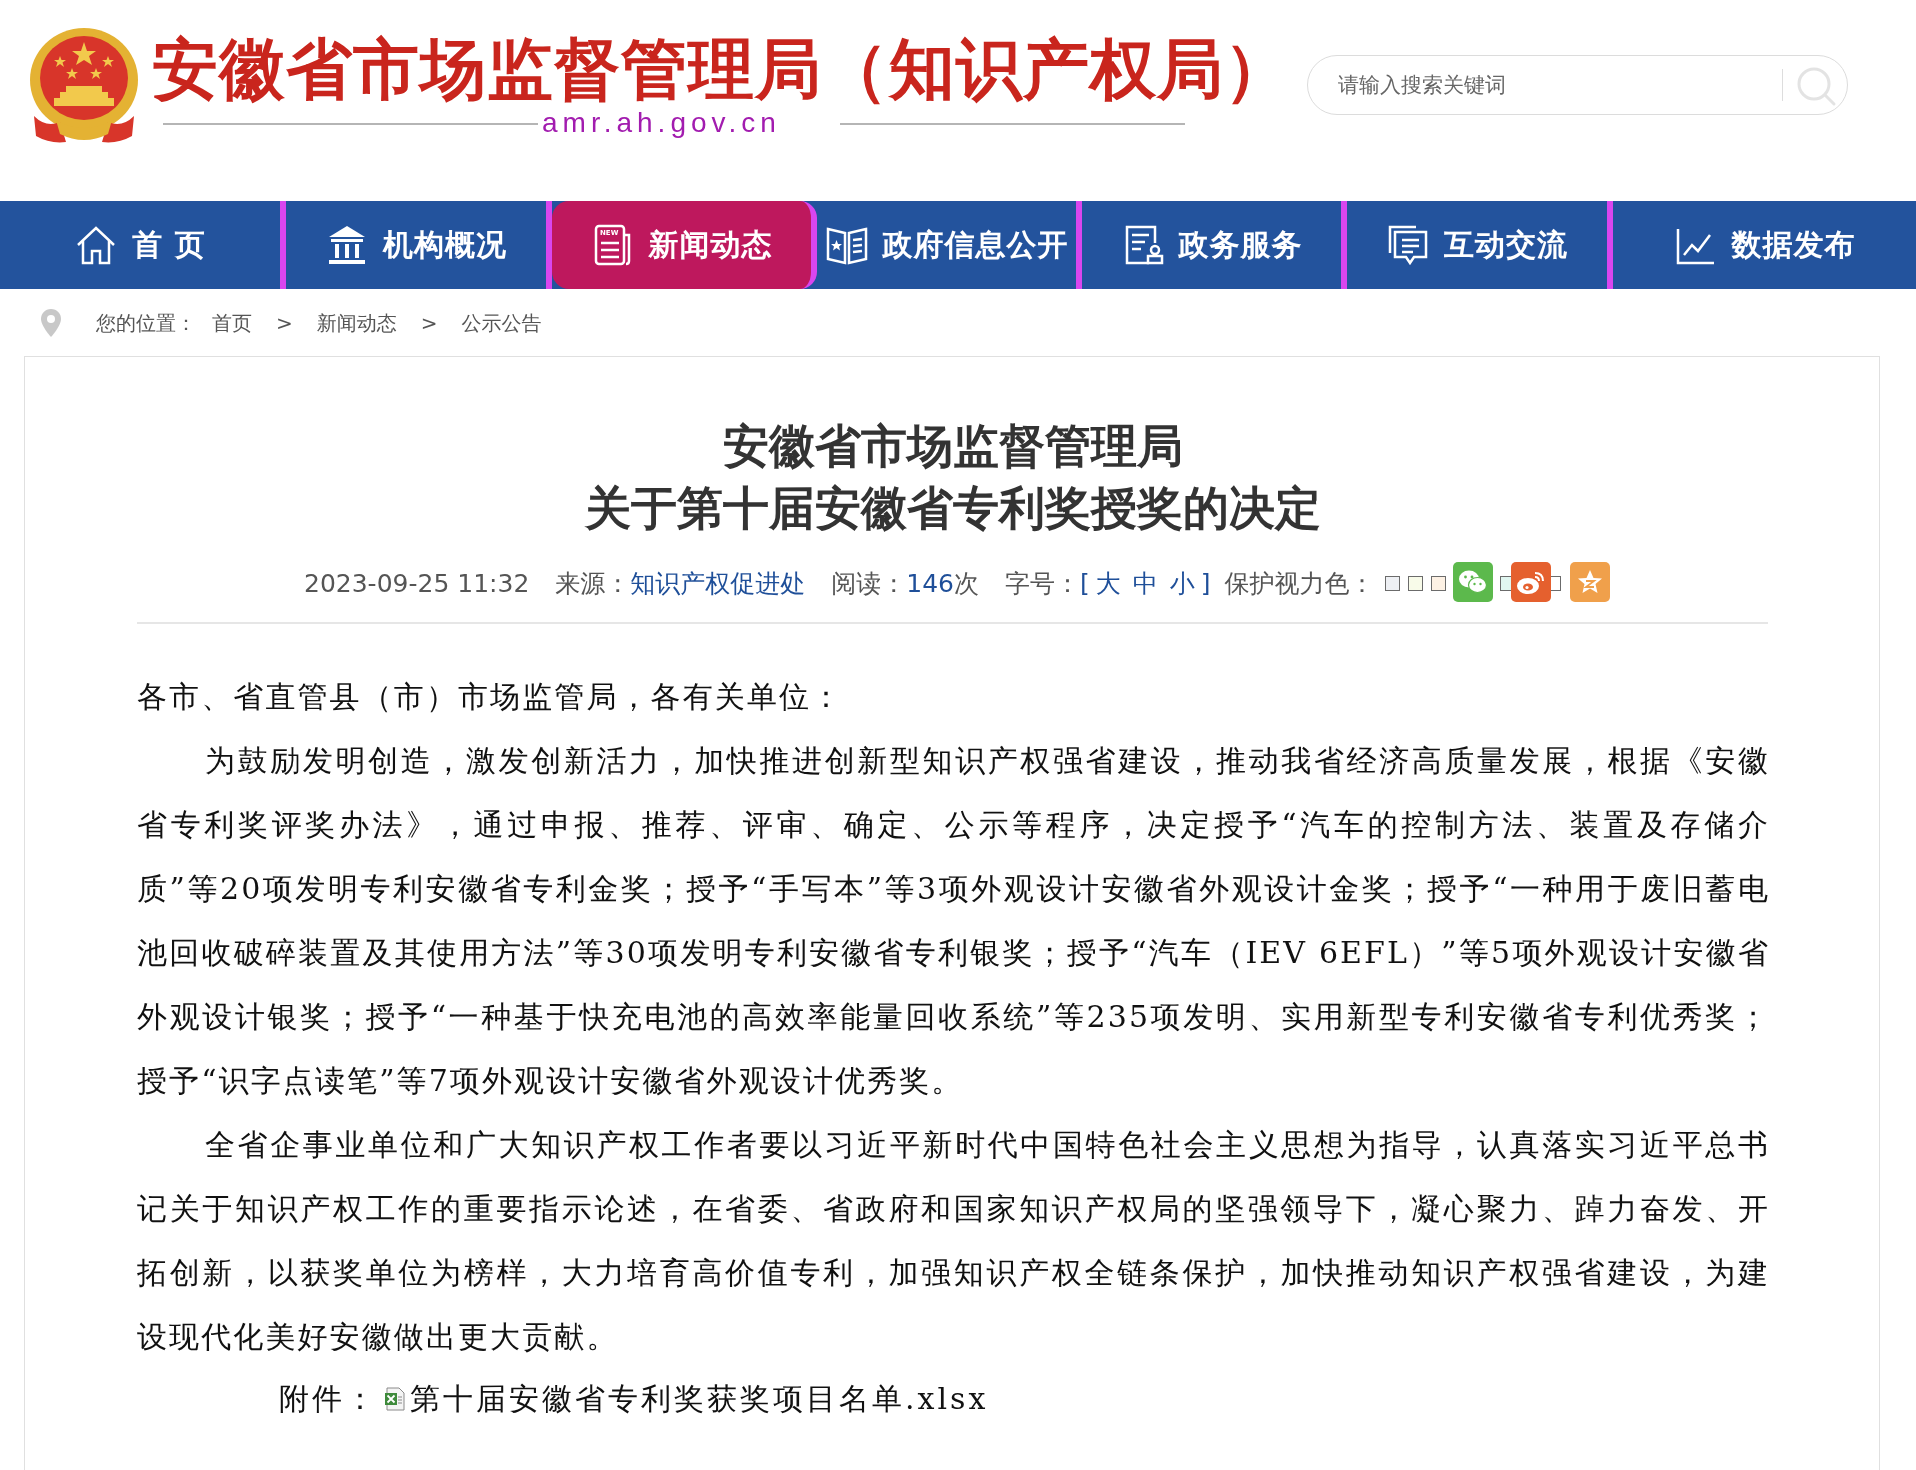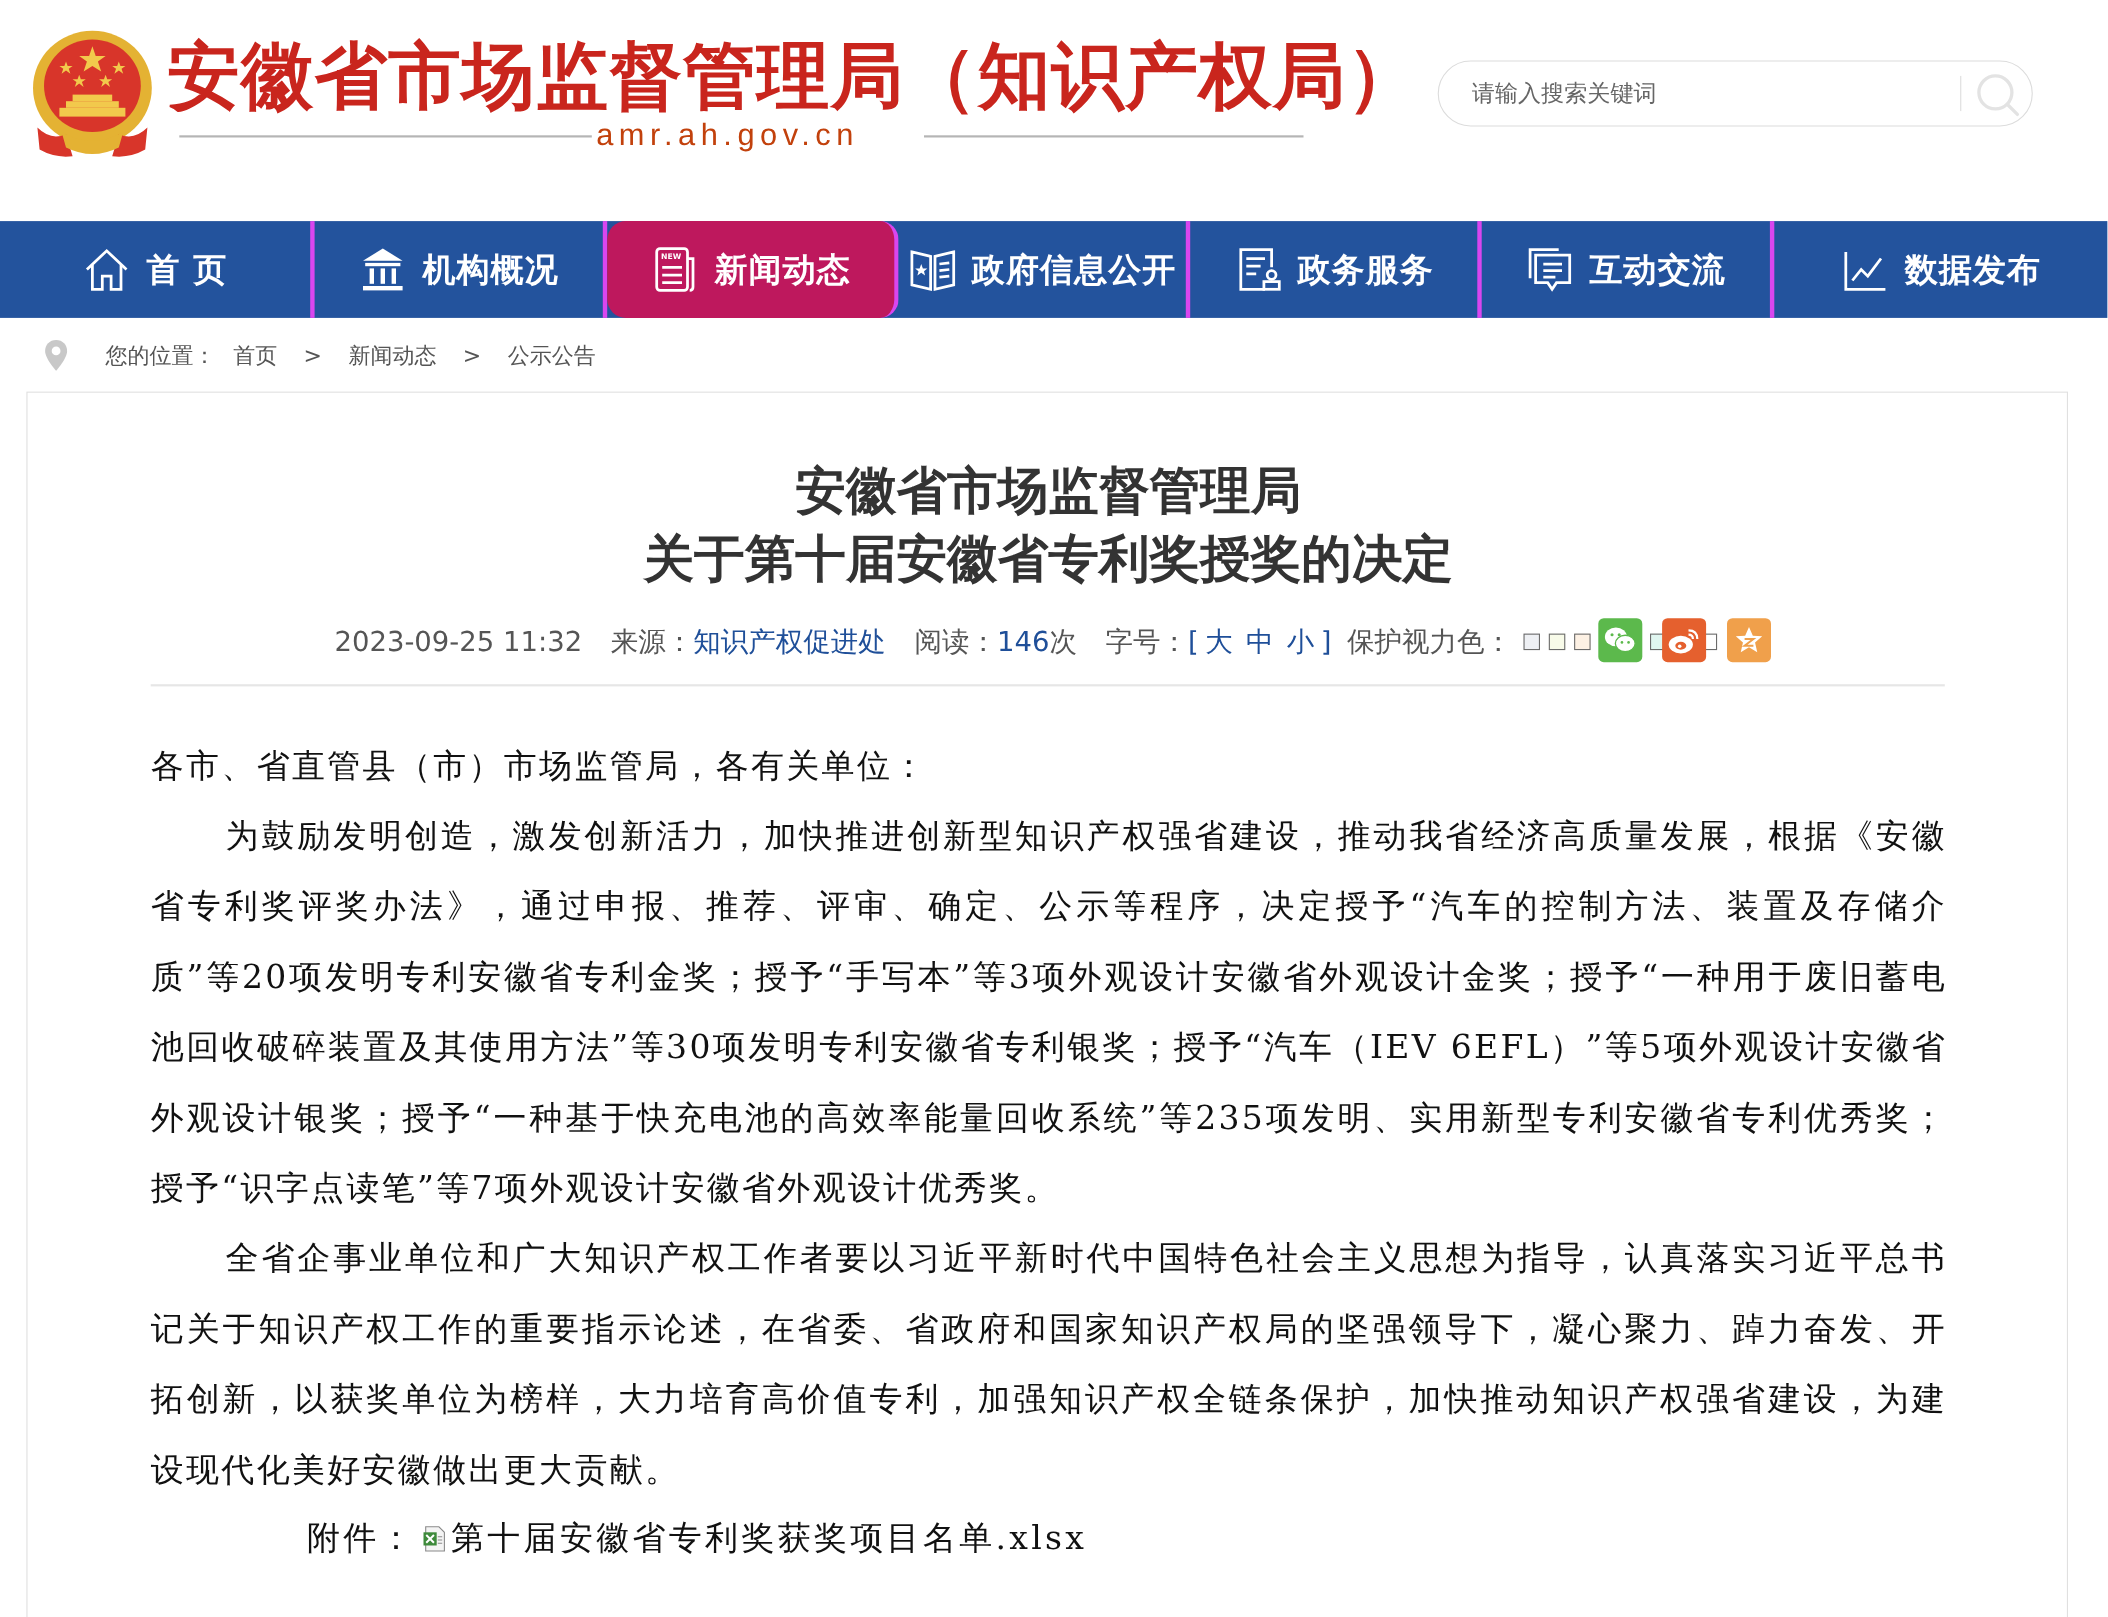--- a/index.html
+++ b/index.html
@@ -5,31 +5,31 @@
   * { box-sizing: border-box; margin: 0; padding: 0; }
   html, body { width: 1916px; height: 1470px; background: #ffffff; overflow: hidden; }
   body { position: relative; font-family: "DejaVu Sans", "Liberation Sans", sans-serif; color: #333; }
 
   
   .header { position: absolute; left: 0; top: 0; width: 1916px; height: 200px; background: #fff; padding-left: 48px; }
   .emblem { position: absolute; left: 26px; top: 24px; width: 116px; height: 124px; }
   .site-title { position: absolute; left: 152px; top: 30px; font-size: 66px; font-weight: bold; color: #c9251d; letter-spacing: 1px; white-space: nowrap; line-height: 80px; font-family: "DejaVu Sans", sans-serif; }
   .domain-line-left { position: absolute; left: 163px; top: 123px; width: 375px; height: 2px; background: #b5b5b5; }
   .domain-line-right { position: absolute; left: 840px; top: 123px; width: 345px; height: 2px; background: #b5b5b5; }
-  .domain-text { position: absolute; left: 542px; top: 106px; font-size: 28px; letter-spacing: 5px; color: #c2410c; font-family: "Liberation Sans", sans-serif; line-height: 34px; }
+  .domain-text { position: absolute; left: 542px; top: 106px; font-size: 28px; letter-spacing: 5px; color: #a21caf; font-family: "Liberation Sans", sans-serif; line-height: 34px; }
 
   .search-box { position: absolute; left: 1307px; top: 55px; width: 541px; height: 60px; border: 1px solid #dcdcdc; border-radius: 30px; background: #fff; }
   .search-input { position: absolute; left: 30px; top: 0; width: 400px; height: 58px; border: none; outline: none; background: transparent; font-size: 21px; color: #6d28d9; font-family: "DejaVu Sans", sans-serif; }
   .search-input::placeholder { color: #666; }
   .search-divider { position: absolute; left: 474px; top: 13px; width: 1px; height: 32px; background: #ddd; }
   .search-btn { position: absolute; left: 486px; top: 8px; width: 44px; height: 44px; cursor: pointer; }
 
   
   .nav { position: absolute; left: 0; top: 201px; width: 1916px; height: 88px; background: #23539d; display: flex; }
-  .nav-item { position: relative; height: 88px; display: flex; align-items: center; justify-content: center; color: #fff; font-size: 30px; font-weight: bold; border-right: 4px solid #d946ef; cursor: pointer; }
+  .nav-item { position: relative; height: 88px; display: flex; align-items: center; justify-content: center; color: #fff; font-size: 30px; font-weight: bold; border-right: 6px solid #d946ef; cursor: pointer; }
   .nav-item:last-child { border-right: none; }
   .nav-item.active { background: #be185d; border-radius: 17px; }
   .nav-item .nav-icon { width: 44px; height: 44px; margin-right: 14px; }
   .nav-item span.lbl { white-space: nowrap; letter-spacing: 1px; }
 
   
   .breadcrumb { position: absolute; left: 40px; top: 306px; height: 34px; display: flex; align-items: center; font-size: 20px; color: #555; gap: 16px; }
   .breadcrumb .pin { width: 22px; height: 30px; margin-right: 18px; }
   .breadcrumb .crumb { cursor: pointer; }
   .breadcrumb .sep { margin: 0 8px; }

